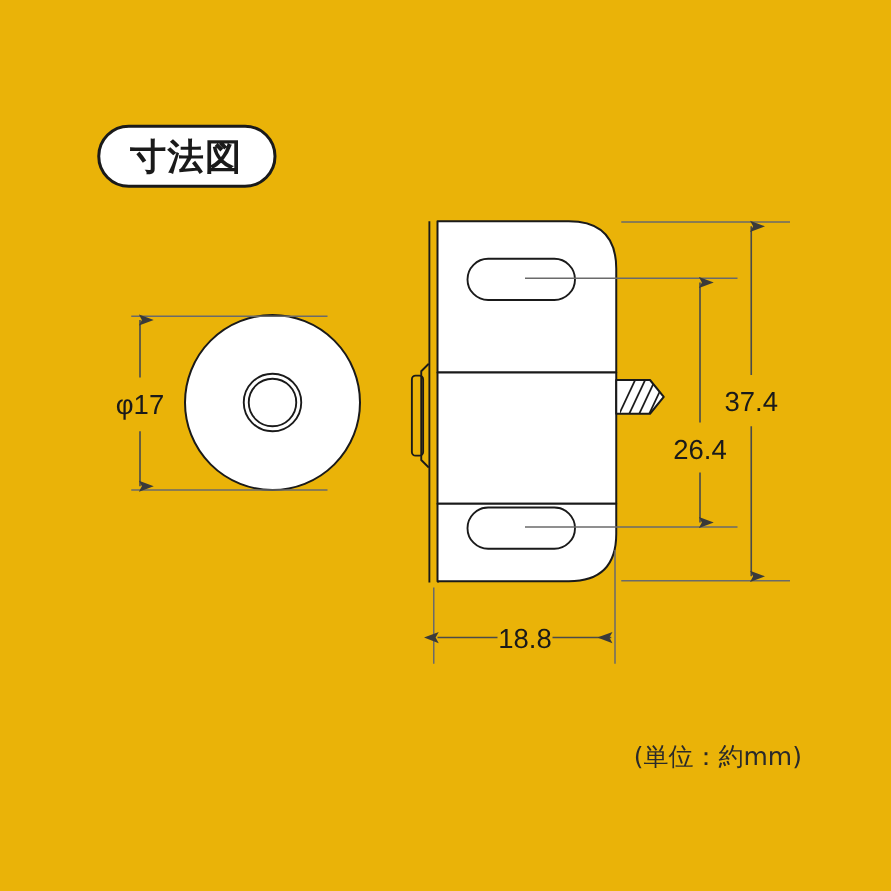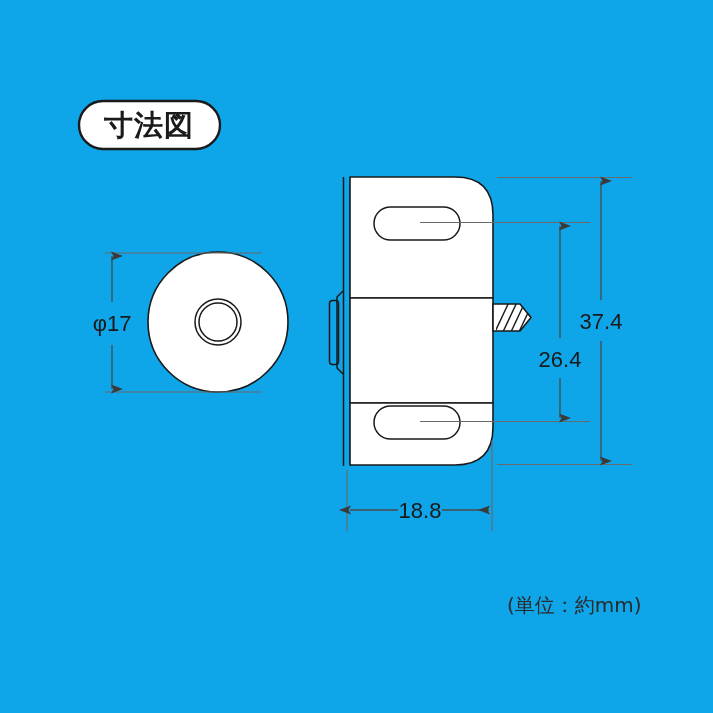--- a/index.html
+++ b/index.html
@@ -7,21 +7,21 @@
     padding: 0;
     background: #ffffff;
   }
   body {
     font-family: "Liberation Sans", sans-serif;
   }
   #page {
     position: relative;
     width: 713px;
     height: 713px;
-    background: #0ea5e9;
+    background: #eab308;
     overflow: hidden;
   }
   #drawing-svg {
     position: absolute;
     left: 0;
     top: 0;
     width: 713px;
     height: 713px;
   }
   .badge-text {

